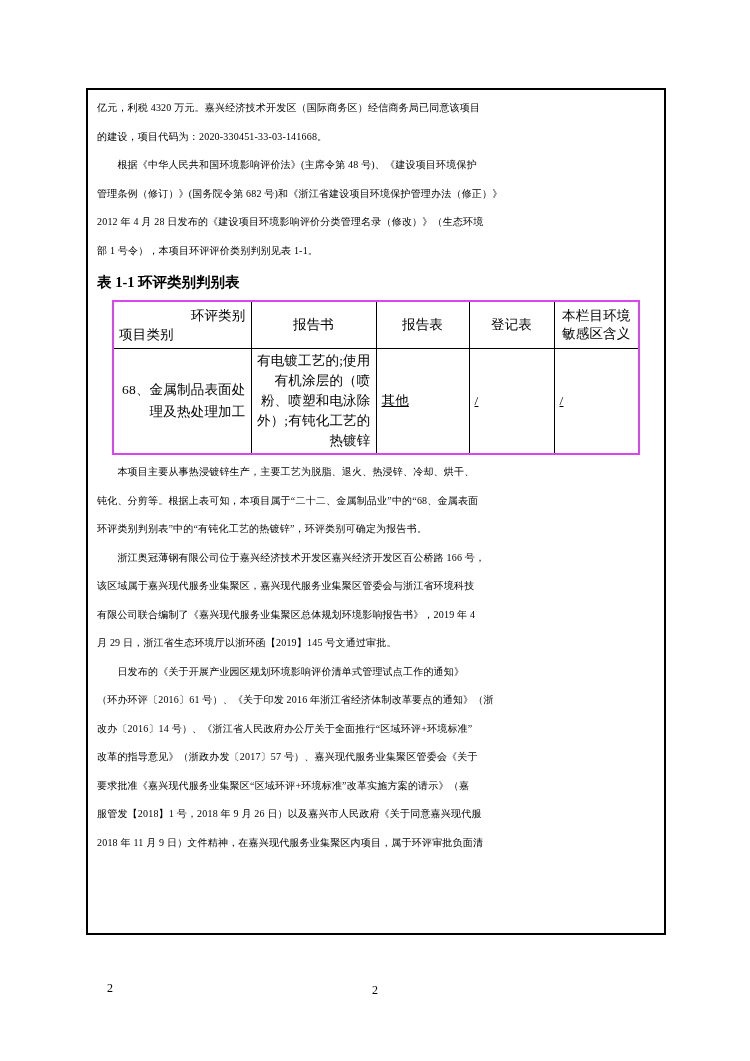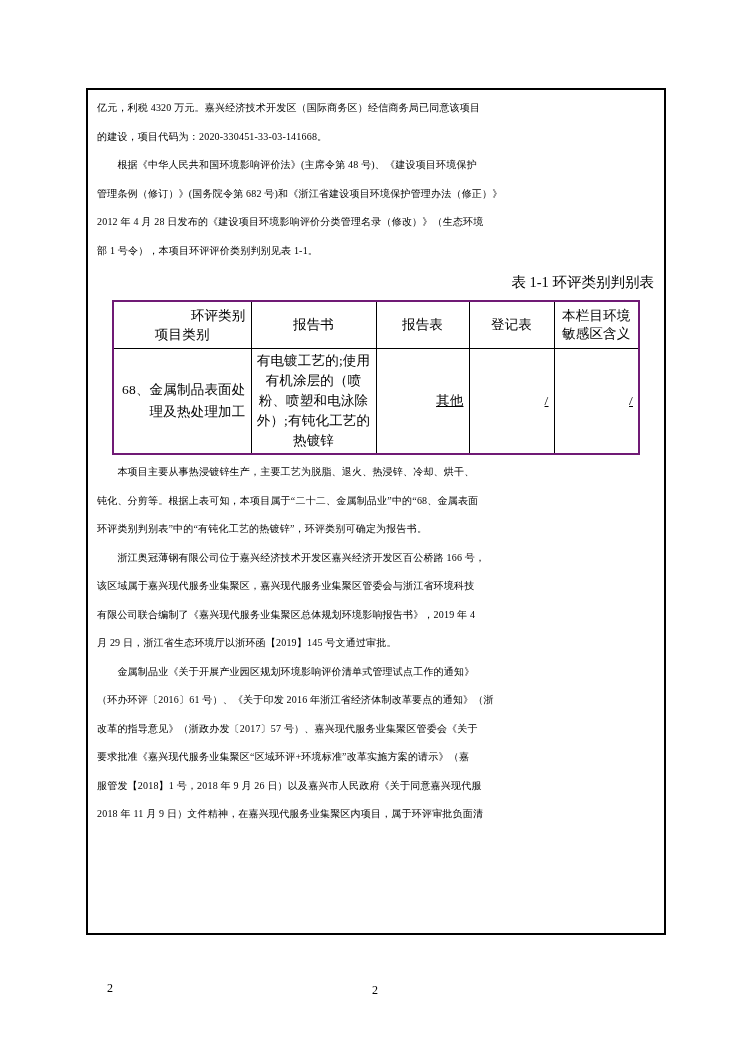--- a/index.html
+++ b/index.html
@@ -12,41 +12,41 @@
     position:absolute; left:86px; top:88px; width:580px; height:847px;
     border:2px solid #000; box-sizing:border-box;
     padding:4px 10px 0 9px; overflow:hidden;
   }
   .para { margin:0; }
   .tl {
     font-size:10px; line-height:28.5px; white-space:nowrap;
     letter-spacing:0.2px;
   }
   .table-title {
-    text-align:right; font-weight:normal; font-size:14.5px;
+    text-align:left; font-weight:bold; font-size:14.5px;
     line-height:26px; margin-top:4px;
   }
   table.eia {
     border-collapse:collapse; table-layout:fixed;
     width:526px; margin:5px 0 3px 15px;
-    border:2px solid #701a75;
+    border:2px solid #d946ef;
   }
   table.eia td {
     border:1px solid #000; font-size:13.5px; padding:2px 5px;
     vertical-align:middle; letter-spacing:0.2px;
   }
   td.corner { height:42px; padding:2px 6px; }
   .corner-top { text-align:right; line-height:19px; }
-  .corner-bottom { text-align:center; line-height:19px; }
+  .corner-bottom { text-align:left; line-height:19px; }
   .hcell { text-align:center; line-height:18px; }
   tr.section-row td { height:19px; text-align:left; line-height:18px; }
   tr.data-row td { height:98px; }
   td.cat { text-align:right; line-height:22px; }
-  td.book { text-align:center; line-height:20px; padding:3px 5px; }
-  td.center-cell { text-align:right;text-decoration:underline; }
+  td.book { text-align:right; line-height:20px; padding:3px 5px; }
+  td.center-cell { text-align:left;text-decoration:underline; }
   .page-number-left {
     position:absolute; left:100px; top:981px; width:20px;
     font-size:12px; text-align:center;
   }
   .page-number-center {
     position:absolute; left:0; top:983px; width:750px;
     font-size:12px; text-align:center;
   }
 </style>
 </head>
@@ -106,22 +106,23 @@
       </div>
 
     <div class="para">
         <div class="tl">　　浙江奥冠薄钢有限公司位于嘉兴经济技术开发区嘉兴经济开发区百公桥路 166 号，</div>
         <div class="tl">该区域属于嘉兴现代服务业集聚区，嘉兴现代服务业集聚区管委会与浙江省环境科技</div>
         <div class="tl">有限公司联合编制了《嘉兴现代服务业集聚区总体规划环境影响报告书》，2019 年 4</div>
         <div class="tl">月 29 日，浙江省生态环境厅以浙环函【2019】145 号文通过审批。</div>
       </div>
 
     <div class="para">
-        <div class="tl">　　金属制品业《关于开展产业园区规划环境影响评价清单式管理试点工作的通知》</div>
+        <div class="tl">　　日发布的《关于开展产业园区规划环境影响评价清单式管理试点工作的通知》</div>
         <div class="tl">（环办环评〔2016〕61 号）、《关于印发 2016 年浙江省经济体制改革要点的通知》（浙</div>
+        <div class="tl">改办〔2016〕14 号）、《浙江省人民政府办公厅关于全面推行“区域环评+环境标准”</div>
         <div class="tl">改革的指导意见》（浙政办发〔2017〕57 号）、嘉兴现代服务业集聚区管委会《关于</div>
         <div class="tl">要求批准《嘉兴现代服务业集聚区“区域环评+环境标准”改革实施方案的请示》（嘉</div>
         <div class="tl">服管发【2018】1 号，2018 年 9 月 26 日）以及嘉兴市人民政府《关于同意嘉兴现代服</div>
         <div class="tl">2018 年 11 月 9 日）文件精神，在嘉兴现代服务业集聚区内项目，属于环评审批负面清</div>
       </div>
 
   </div>
 
   <div class="page-number-left">2</div>
   <div class="page-number-center">2</div>

